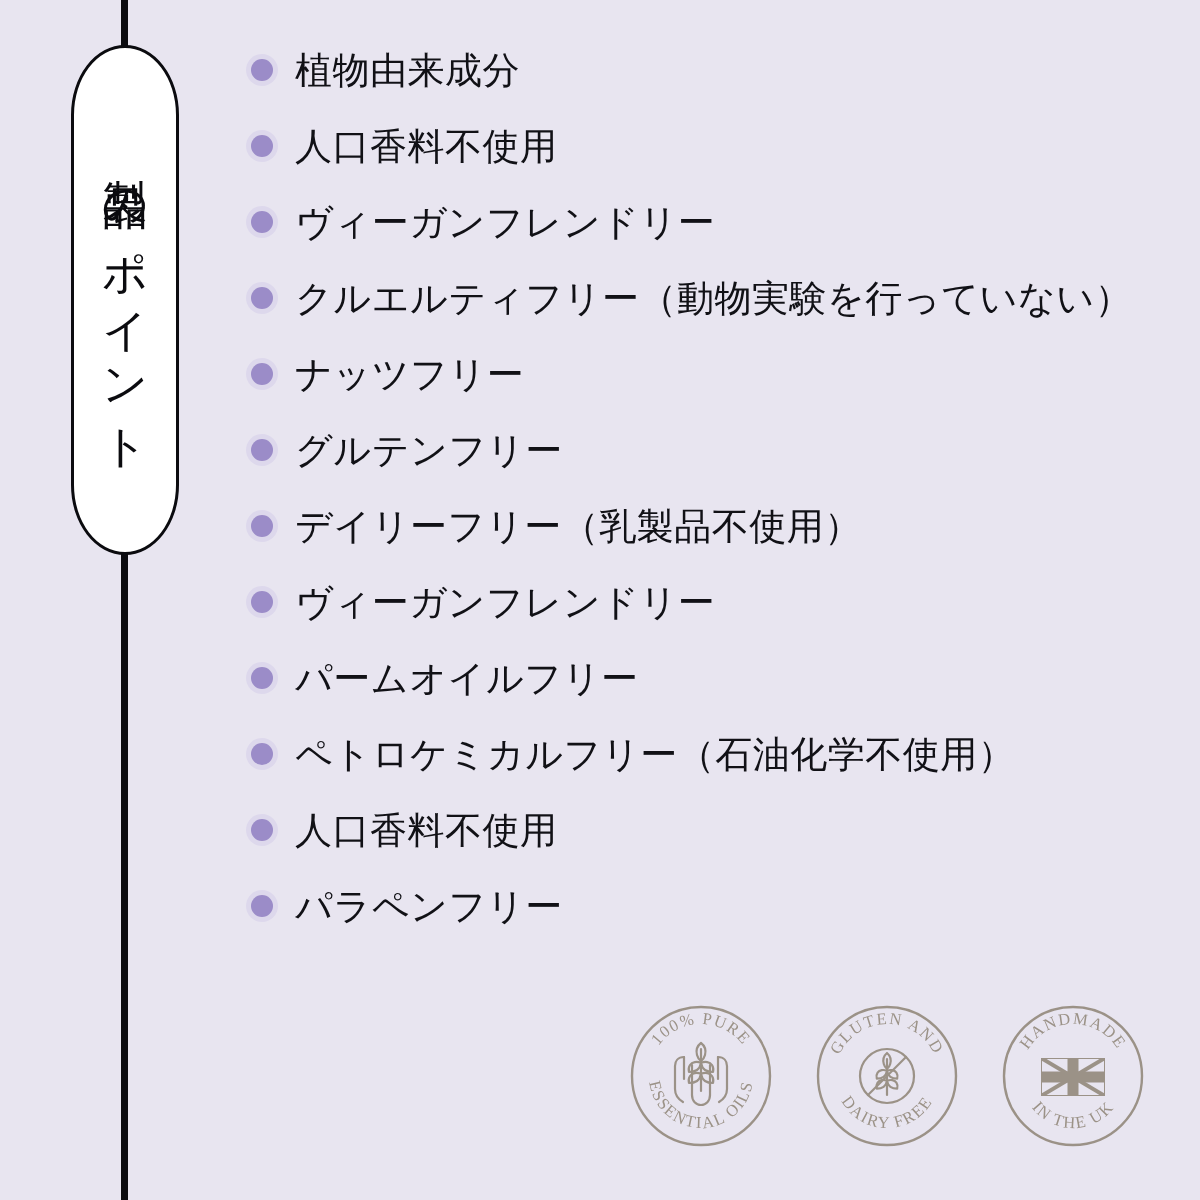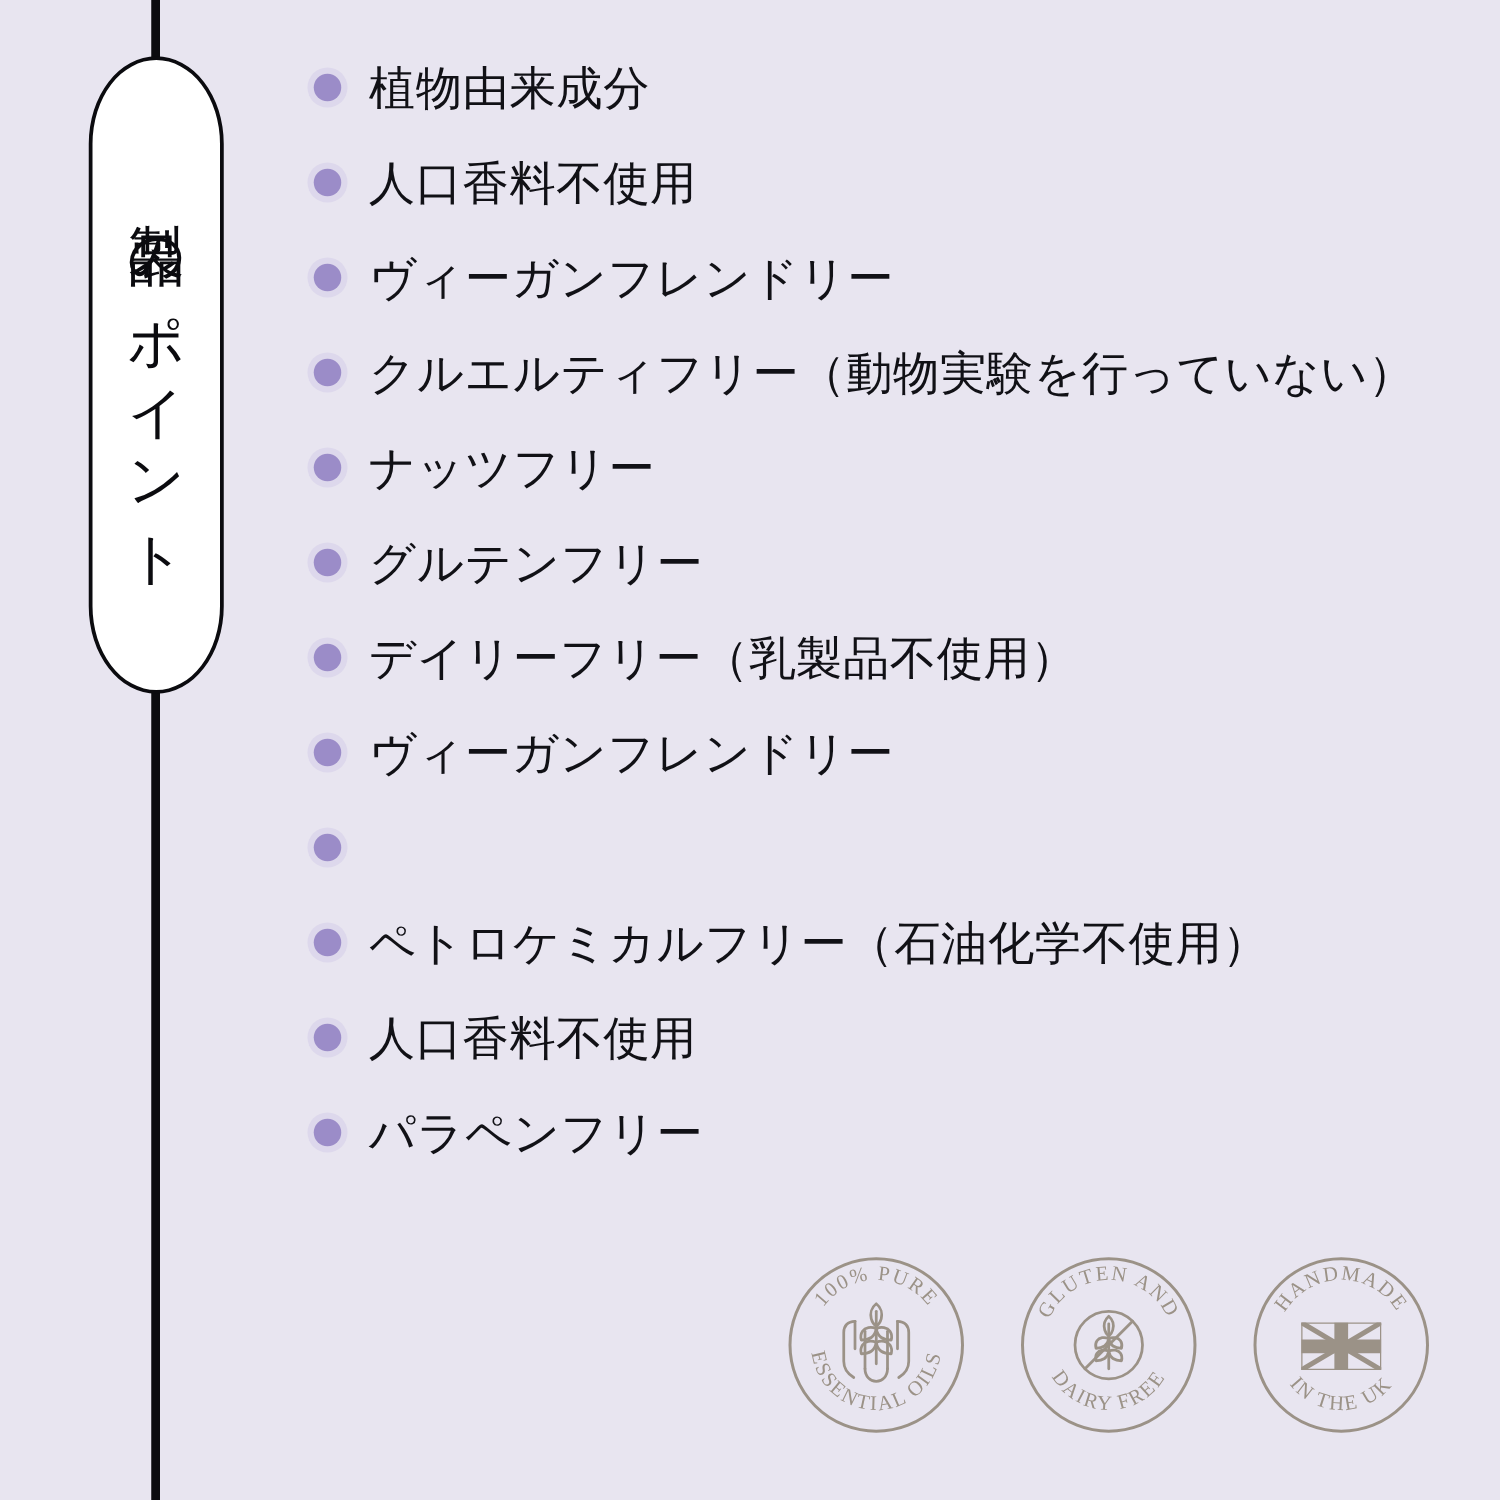--- a/index.html
+++ b/index.html
@@ -172,20 +172,21 @@
       <div class="list-item">
         <span class="bullet"></span>
         <span class="item-label">デイリーフリー（乳製品不使用）</span>
       </div>
       <div class="list-item">
         <span class="bullet"></span>
         <span class="item-label">ヴィーガンフレンドリー</span>
       </div>
       <div class="list-item">
         <span class="bullet"></span>
+        <span class="item-label">パームオイルフリー</span>
       </div>
       <div class="list-item">
         <span class="bullet"></span>
         <span class="item-label">ペトロケミカルフリー（石油化学不使用）</span>
       </div>
       <div class="list-item">
         <span class="bullet"></span>
         <span class="item-label">人口香料不使用</span>
       </div>
       <div class="list-item">

